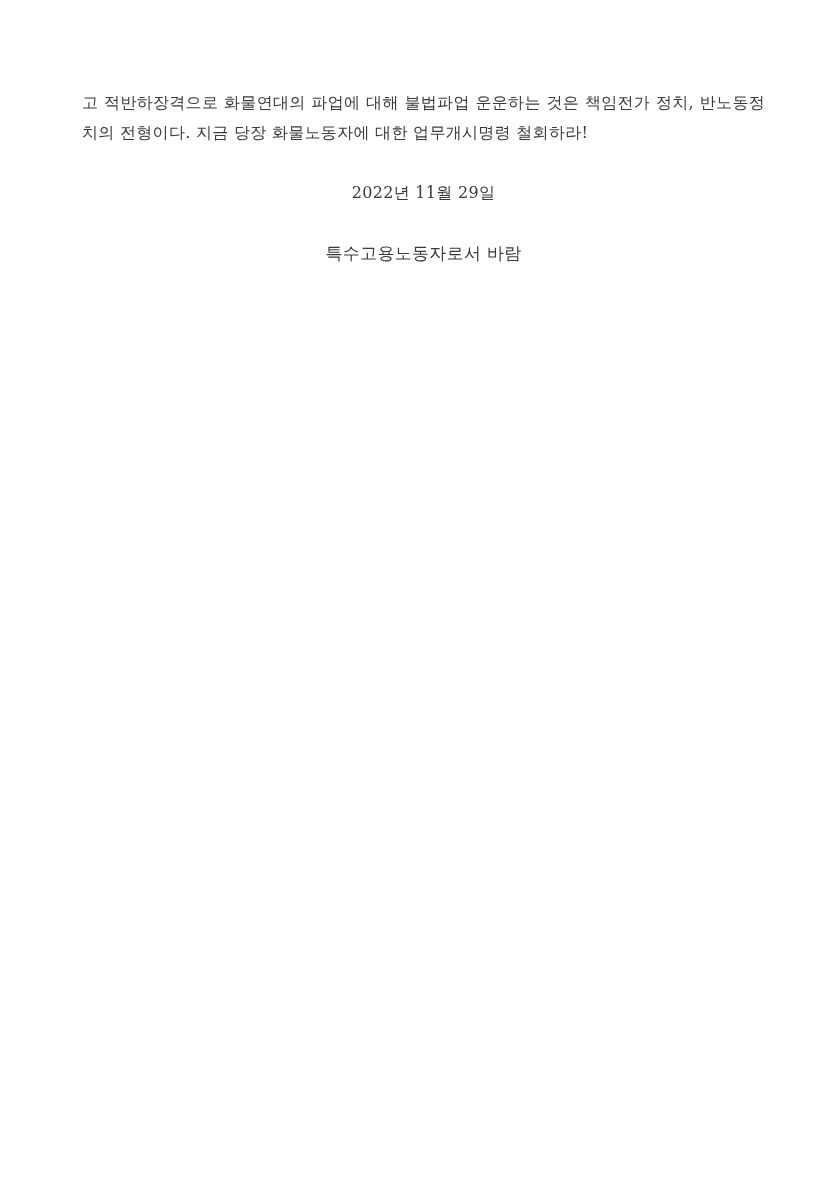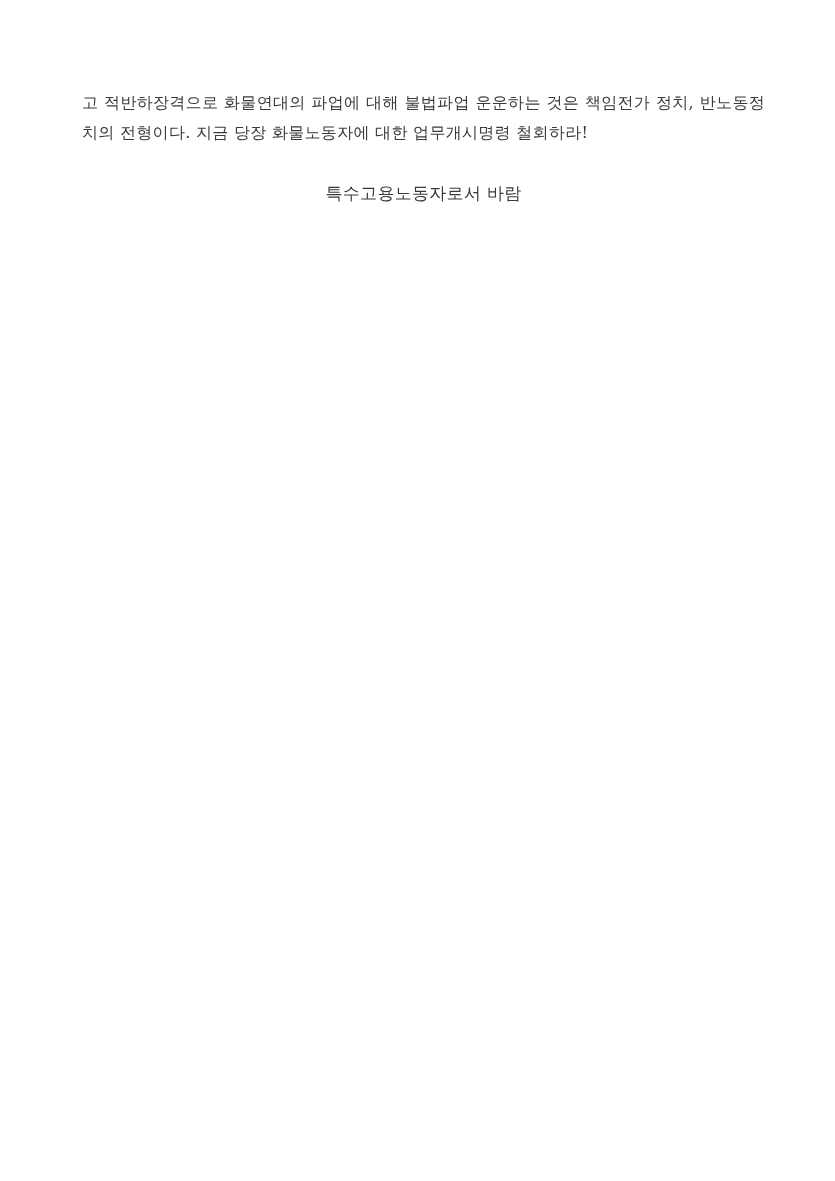--- a/index.html
+++ b/index.html
@@ -43,15 +43,16 @@
     font-size: 17px;
   }
 </style>
 </head>
 <body>
 
 <div class="page">
   <p class="body-text">고 적반하장격으로 화물연대의 파업에 대해 불법파업 운운하는 것은 책임전가 정치, 반노동정치의 전형이다. 지금 당장 화물노동자에 대한 업무개시명령 철회하라!</p>
 
 
+  <p class="center-text">2022년 11월 29일</p>
 
   <p class="center-text signature-text">특수고용노동자로서 바람</p>
 </div>
 
 </body></html>

